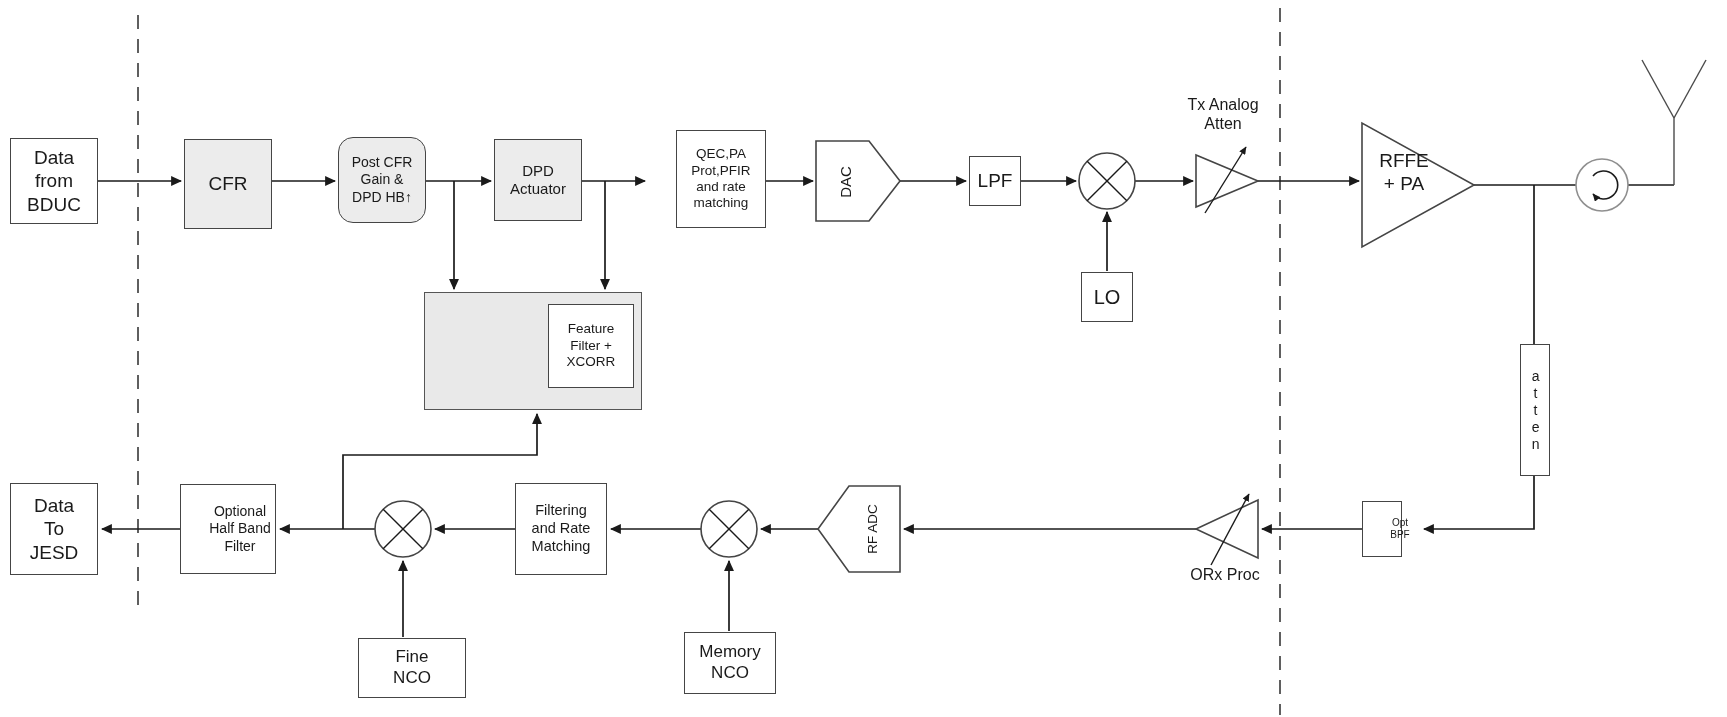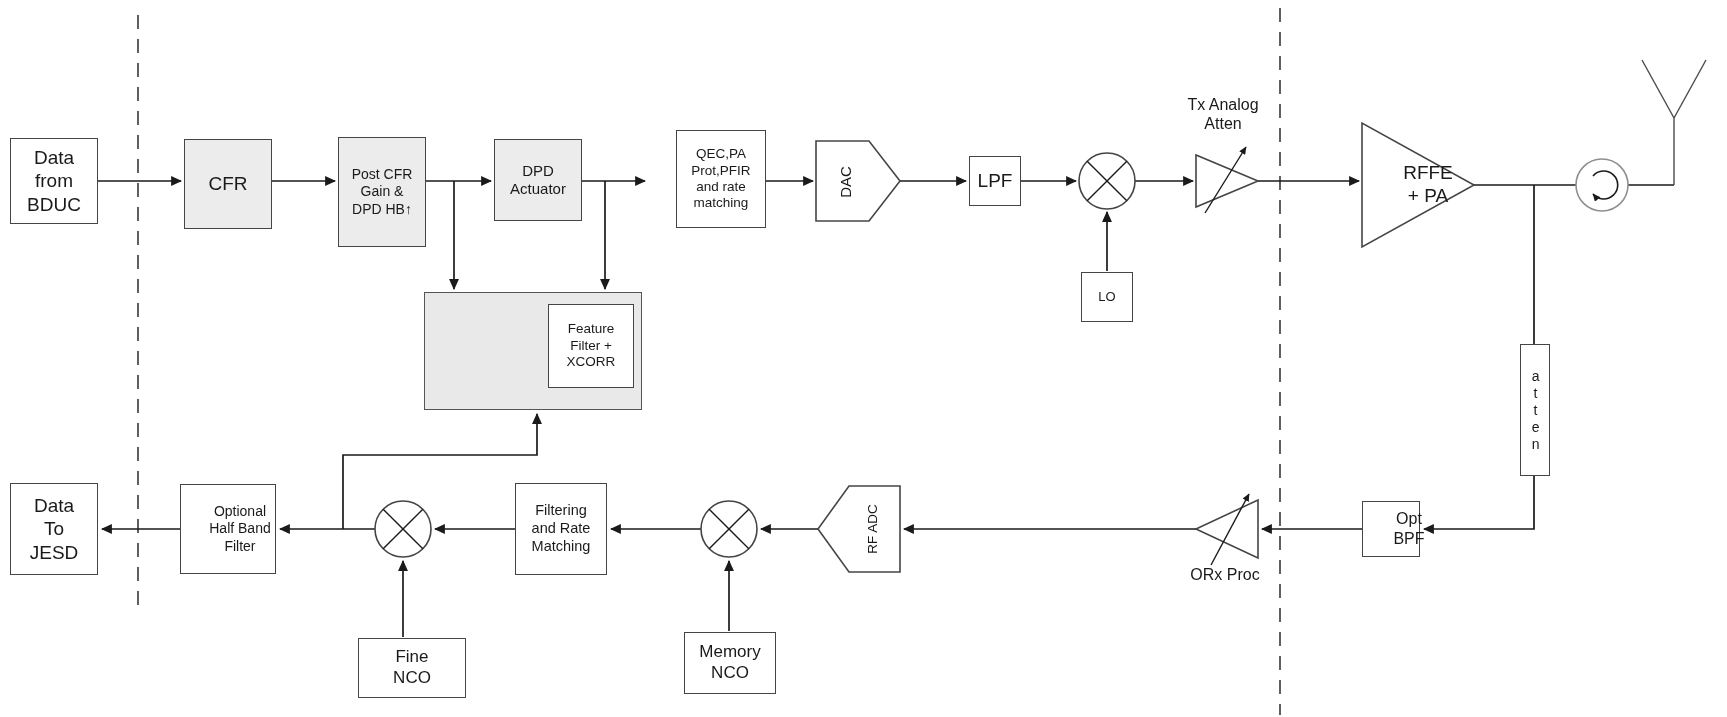--- a/index.html
+++ b/index.html
@@ -115,53 +115,53 @@
     <g fill="#1a1a1a">
       <text x="845" y="182" font-size="15" text-anchor="middle" dominant-baseline="central" transform="rotate(-90 845 182)">DAC</text>
       <text x="872" y="529" font-size="13.5" text-anchor="middle" dominant-baseline="central" transform="rotate(-90 872 529)">RF ADC</text>
     </g>
   </svg>
 
   <div class="box" style="left:10px; top:138px; width:88px; height:86px; font-size:19px;">Data
 from
 BDUC</div>
   <div class="box gray" style="left:184px; top:139px; width:88px; height:90px; font-size:19px;">CFR</div>
-  <div class="box gray" style="left:338px; top:137px; width:88px; height:110px; font-size:14px;">Post CFR
+  <div class="box gray" style="left:338px; top:137px; width:88px; height:86px; font-size:14px;border-radius:15px;">Post CFR
 Gain &amp;
 DPD HB↑</div>
   <div class="box gray" style="left:494px; top:139px; width:88px; height:82px; font-size:15px;">DPD
 Actuator</div>
   <div class="box" style="left:676px; top:130px; width:90px; height:98px; font-size:13.5px;">QEC,PA
 Prot,PFIR
 and rate
 matching</div>
   <div class="box" style="left:969px; top:156px; width:52px; height:50px; font-size:19px;text-align:right;">LPF</div>
-  <div class="box" style="left:1081px; top:272px; width:52px; height:50px; font-size:13px;">LO</div>
+  <div class="box" style="left:1081px; top:272px; width:52px; height:50px; font-size:20px;">LO</div>
 
   <div class="container-box" style="left:424px; top:292px; width:218px; height:118px;"></div>
   <div class="box" style="left:548px; top:304px; width:86px; height:84px; font-size:13.5px;">Feature
 Filter +
 XCORR</div>
 
   <div class="box" style="left:10px; top:483px; width:88px; height:92px; font-size:19px;">Data
 To
 JESD</div>
   <div class="box" style="left:180px; top:484px; width:96px; height:90px; font-size:14px;padding-left:24px;">Optional
 Half Band
 Filter</div>
   <div class="box" style="left:515px; top:483px; width:92px; height:92px; font-size:14.5px;">Filtering
 and Rate
 Matching</div>
   <div class="box" style="left:358px; top:638px; width:108px; height:60px; font-size:17px;">Fine
 NCO</div>
   <div class="box" style="left:684px; top:632px; width:92px; height:62px; font-size:17px;">Memory
 NCO</div>
-  <div class="box" style="left:1362px; top:501px; width:58px; height:56px; font-size:16px;padding-left:36px;">Opt
+  <div class="box" style="left:1362px; top:501px; width:40px; height:56px; font-size:10px;padding-left:36px;">Opt
 BPF</div>
   <div class="box vtext" style="left:1520px; top:344px; width:30px; height:132px; font-size:14px;">atten</div>
 
   <div class="plain" style="left:1158px; top:95px; width:130px; font-size:16px;">Tx Analog
 Atten</div>
   <div class="plain" style="left:1163px; top:565px; width:124px; font-size:16px;">ORx Proc</div>
-  <div class="plain" style="left:1364px; top:156px; width:80px; height:58px; font-size:19px;margin-left:24px;">RFFE
+  <div class="plain" style="left:1364px; top:144px; width:80px; height:58px; font-size:19px;">RFFE
 + PA</div>
 
 </div>
 
 </body></html>

